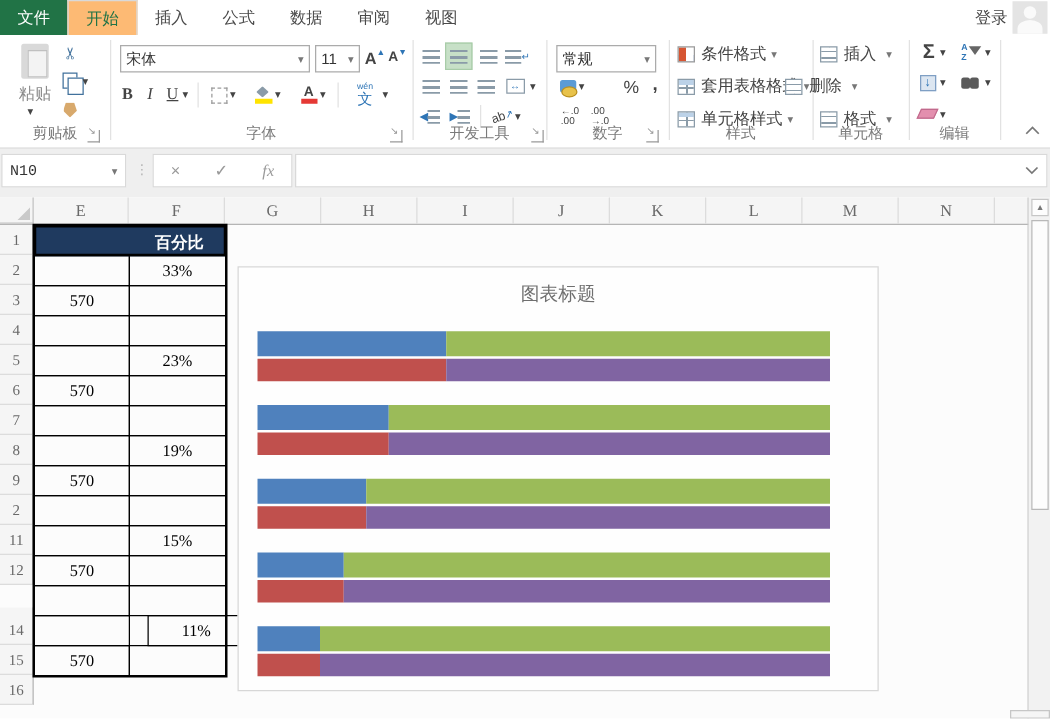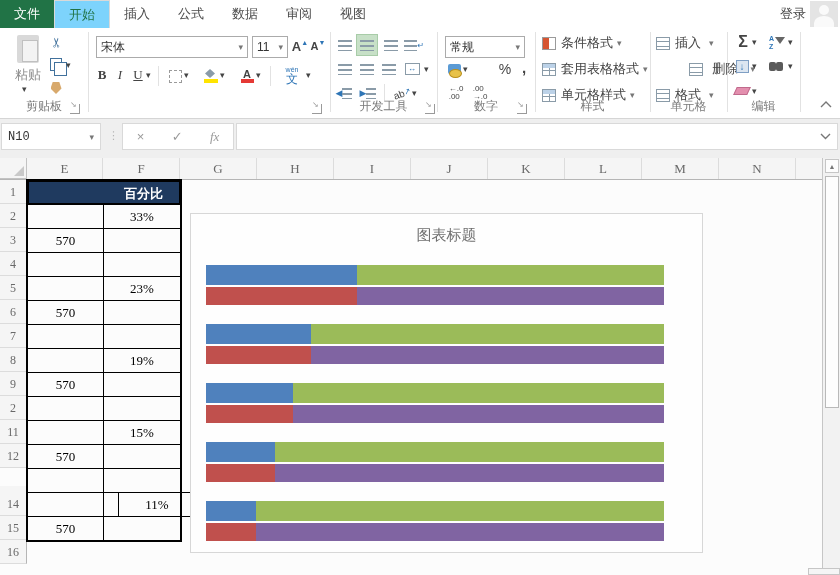--- a/index.html
+++ b/index.html
@@ -8,21 +8,21 @@
     position:relative; width:840px; height:575px; overflow:hidden;
     font-family:"Liberation Sans", sans-serif; font-size:13px; color:#444;
     background:#fff; user-select:none;
   }
   .abs { position:absolute; }
 
   
   #tabbar { position:absolute; left:0; top:0; width:840px; height:28px; background:#fff; display:flex; align-items:stretch; }
   .file-tab { width:54px; background:#217346; color:#fff; display:flex; align-items:center; justify-content:center; font-size:13px; }
   .tab { padding:0 14px; display:flex; align-items:center; color:#4a4a4a; font-size:13px; }
-  .tab.active { color:#217346; background:#7dd3fc; border:1px solid #d9d9d9; border-bottom:none; }
+  .tab.active { color:#217346; background:#fdba74; border:1px solid #d9d9d9; border-bottom:none; }
   .signin { position:absolute; right:34px; top:0; height:28px; display:flex; align-items:center; color:#444; }
   .avatar { position:absolute; right:2px; top:1px; width:28px; height:26px; background:#e4e4e4; overflow:hidden; }
   .avatar::before { content:""; position:absolute; left:9px; top:4px; width:10px; height:10px; border-radius:50%; background:#fafafa; }
   .avatar::after { content:""; position:absolute; left:4px; top:15px; width:20px; height:14px; border-radius:50% 50% 0 0; background:#fafafa; }
 
   
   #ribbon { position:absolute; left:0; top:28px; width:840px; height:91px; background:#fff; border-bottom:1px solid #d5d5d5; }
   .gsep { position:absolute; top:4px; height:80px; width:1px; background:#e2e2e2; }
   .glabel { position:absolute; bottom:3px; font-size:12px; color:#7a7a7a; text-align:center; }
   .launcher { position:absolute; width:10px; height:10px; border-right:1px solid #9a9a9a; border-bottom:1px solid #9a9a9a; }
@@ -175,20 +175,21 @@
     <div class="ric" style="left:238px;top:38px;width:18px;height:18px">
         <span class="fontcolic">A</span>
       </div>
     <div class="ric dd" style="left:256px;top:42px">▾</div>
     <div class="gsep" style="left:270px;top:38px;height:20px"></div>
     <div class="ric" style="left:280px;top:36px;width:24px;height:22px;flex-direction:column">
       <span style="font-size:7px;color:#2e75b6;line-height:7px">wén</span>
       <span style="font-size:12px;color:#2e75b6;line-height:12px">文</span>
     </div>
     <div class="ric dd" style="left:306px;top:42px">▾</div>
+    <div class="glabel" style="left:88px;width:242px">字体</div>
     <div class="launcher" style="left:312px;top:76px"></div>
 
     <div class="ric" style="left:336px;top:8px;width:18px;height:18px">
         <span class="lines"></span>
       </div>
     <div class="ric greenhl" style="left:356px;top:6px;width:22px;height:22px">
         <span class="lines"></span>
       </div>
     <div class="ric" style="left:382px;top:8px;width:18px;height:18px">
         <span class="lines"></span>
@@ -261,21 +262,21 @@
         <span style="margin-left:5px">单元格样式</span>
         <span class="dd" style="margin-left:4px">▾</span>
       </div>
     <div class="glabel" style="left:535px;width:115px">样式</div>
 
     <div class="ric" style="left:656px;top:6px;width:66px;height:18px;justify-content:flex-start">
         <span class="gridic"></span>
         <span style="margin-left:5px">插入</span>
         <span class="dd" style="margin-left:8px">▾</span>
       </div>
-    <div class="ric" style="left:689px;top:32px;width:66px;height:18px;justify-content:space-between">
+    <div class="ric" style="left:620px;top:32px;width:66px;height:18px;justify-content:flex-end">
         <span class="gridic"></span>
         <span style="margin-left:5px">删除</span>
         <span class="dd" style="margin-left:8px">▾</span>
       </div>
     <div class="ric" style="left:656px;top:58px;width:66px;height:18px;justify-content:flex-start">
         <span class="gridic"></span>
         <span style="margin-left:5px">格式</span>
         <span class="dd" style="margin-left:8px">▾</span>
       </div>
     <div class="glabel" style="left:650px;width:77px">单元格</div>

